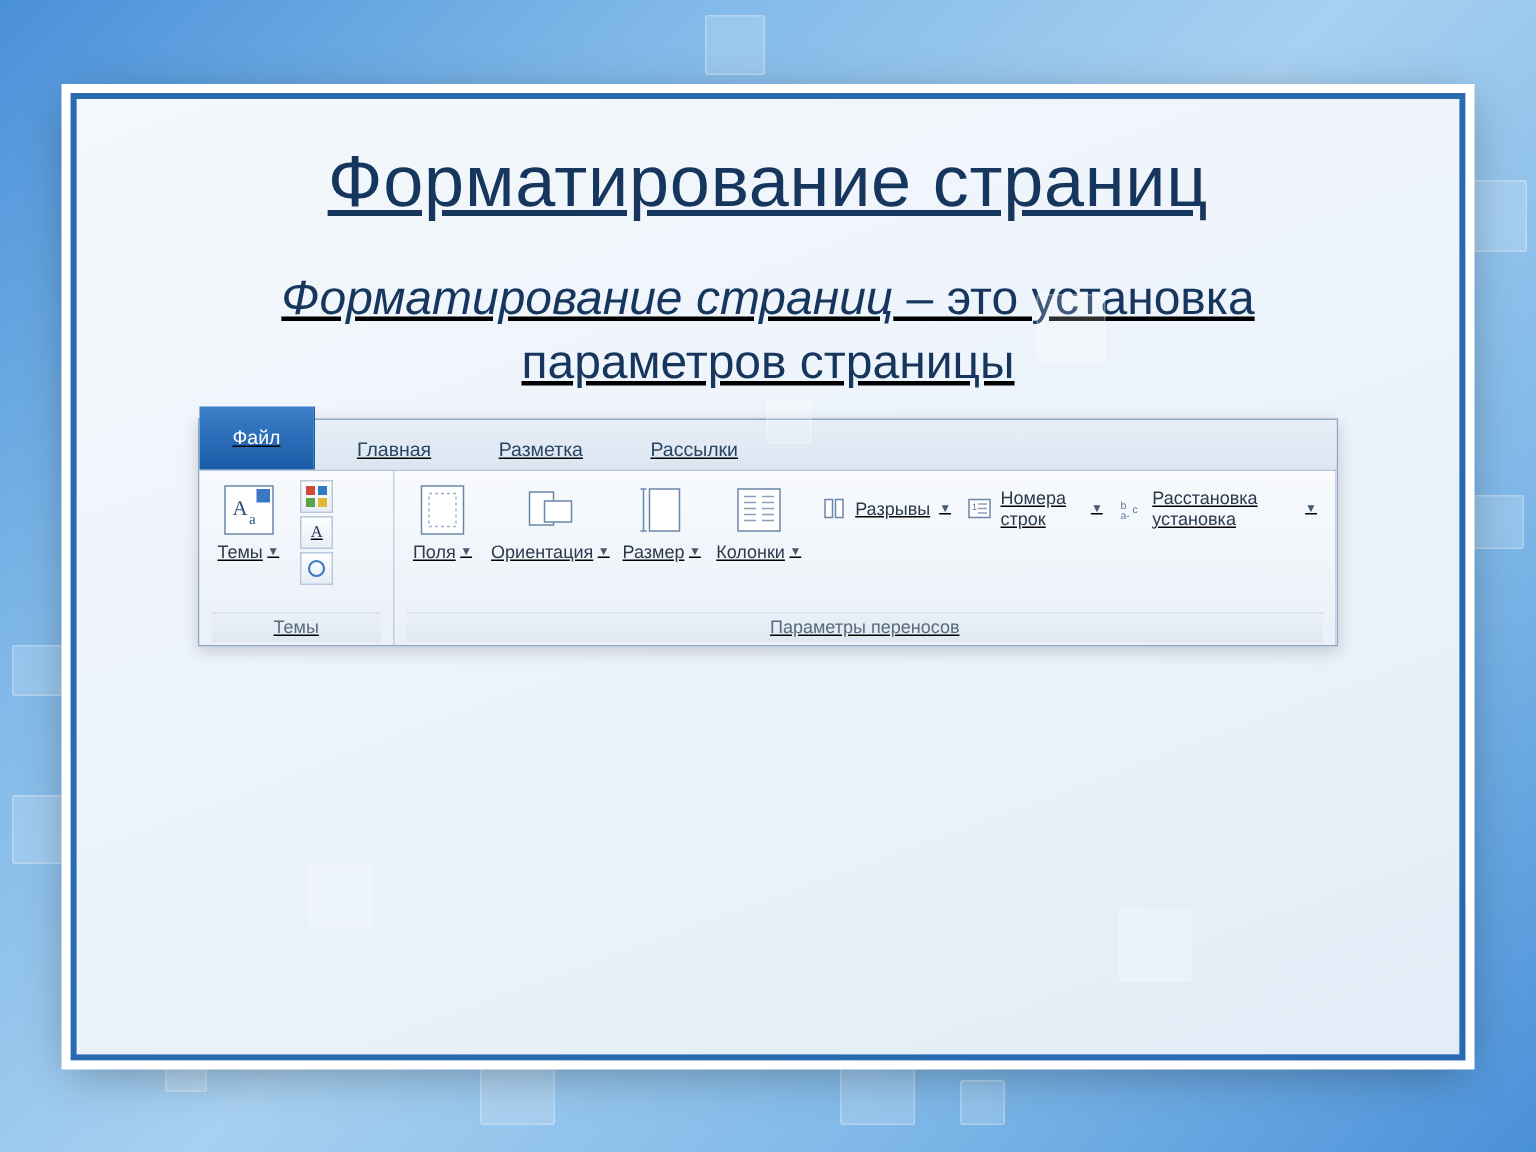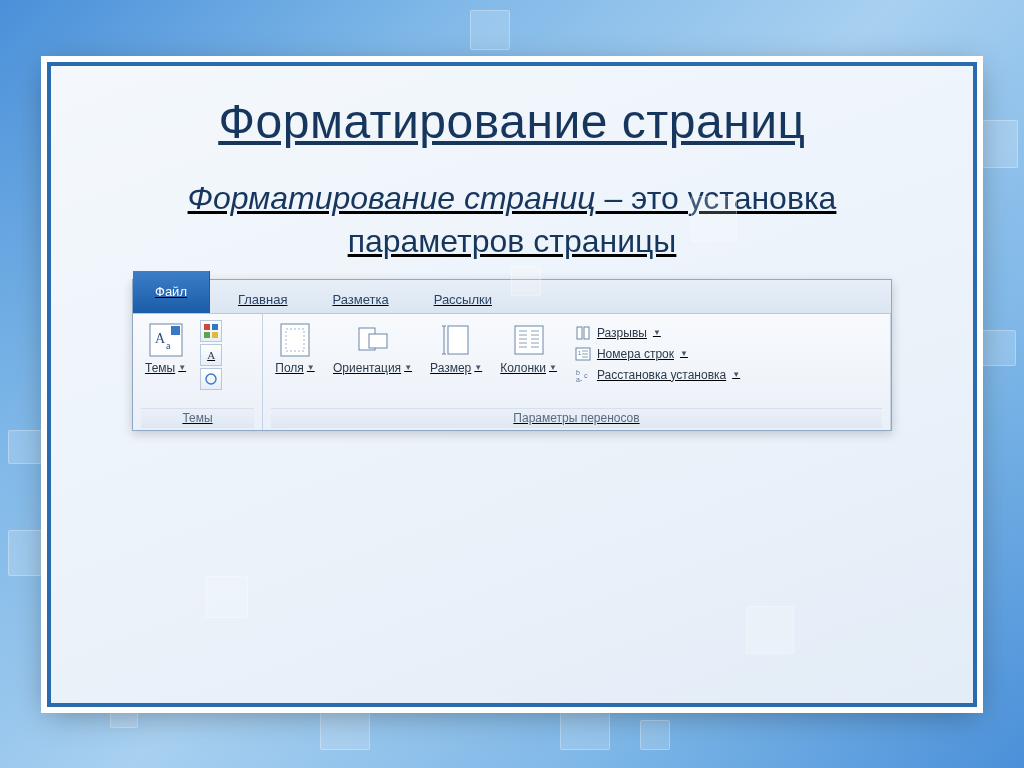--- a/index.html
+++ b/index.html
@@ -128,21 +128,21 @@
   }
   .small-stack { display:flex; flex-direction:column; gap:2px; }
   .small-btn {
     width: 22px; height: 22px;
     border: 1px solid #b8c8dc;
     background: linear-gradient(#fefefe,#e7eef7);
     display:flex; align-items:center; justify-content:center;
     font-size: 11px;
     cursor: default;
   }
-  .menu-col { display:flex; flex-direction:column; gap:3px; padding-top:4px; }
+  .menu-col { display:flex; flex-direction:row; gap:3px; padding-top:4px; }
   .menu-item {
     display:flex; align-items:center; gap:6px;
     font-size: 12px; color:#2b3a4b;
     padding: 1px 4px; cursor: default;
   }
   .menu-item .mi-icon { width:16px; height:16px; display:flex; align-items:center; justify-content:center; }
   svg { display:block; }
 </style>
 </head>
 <body>

